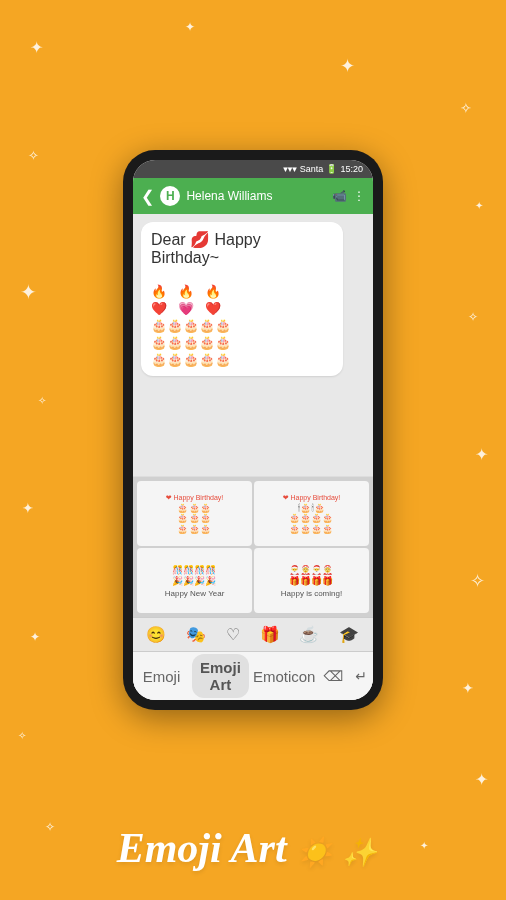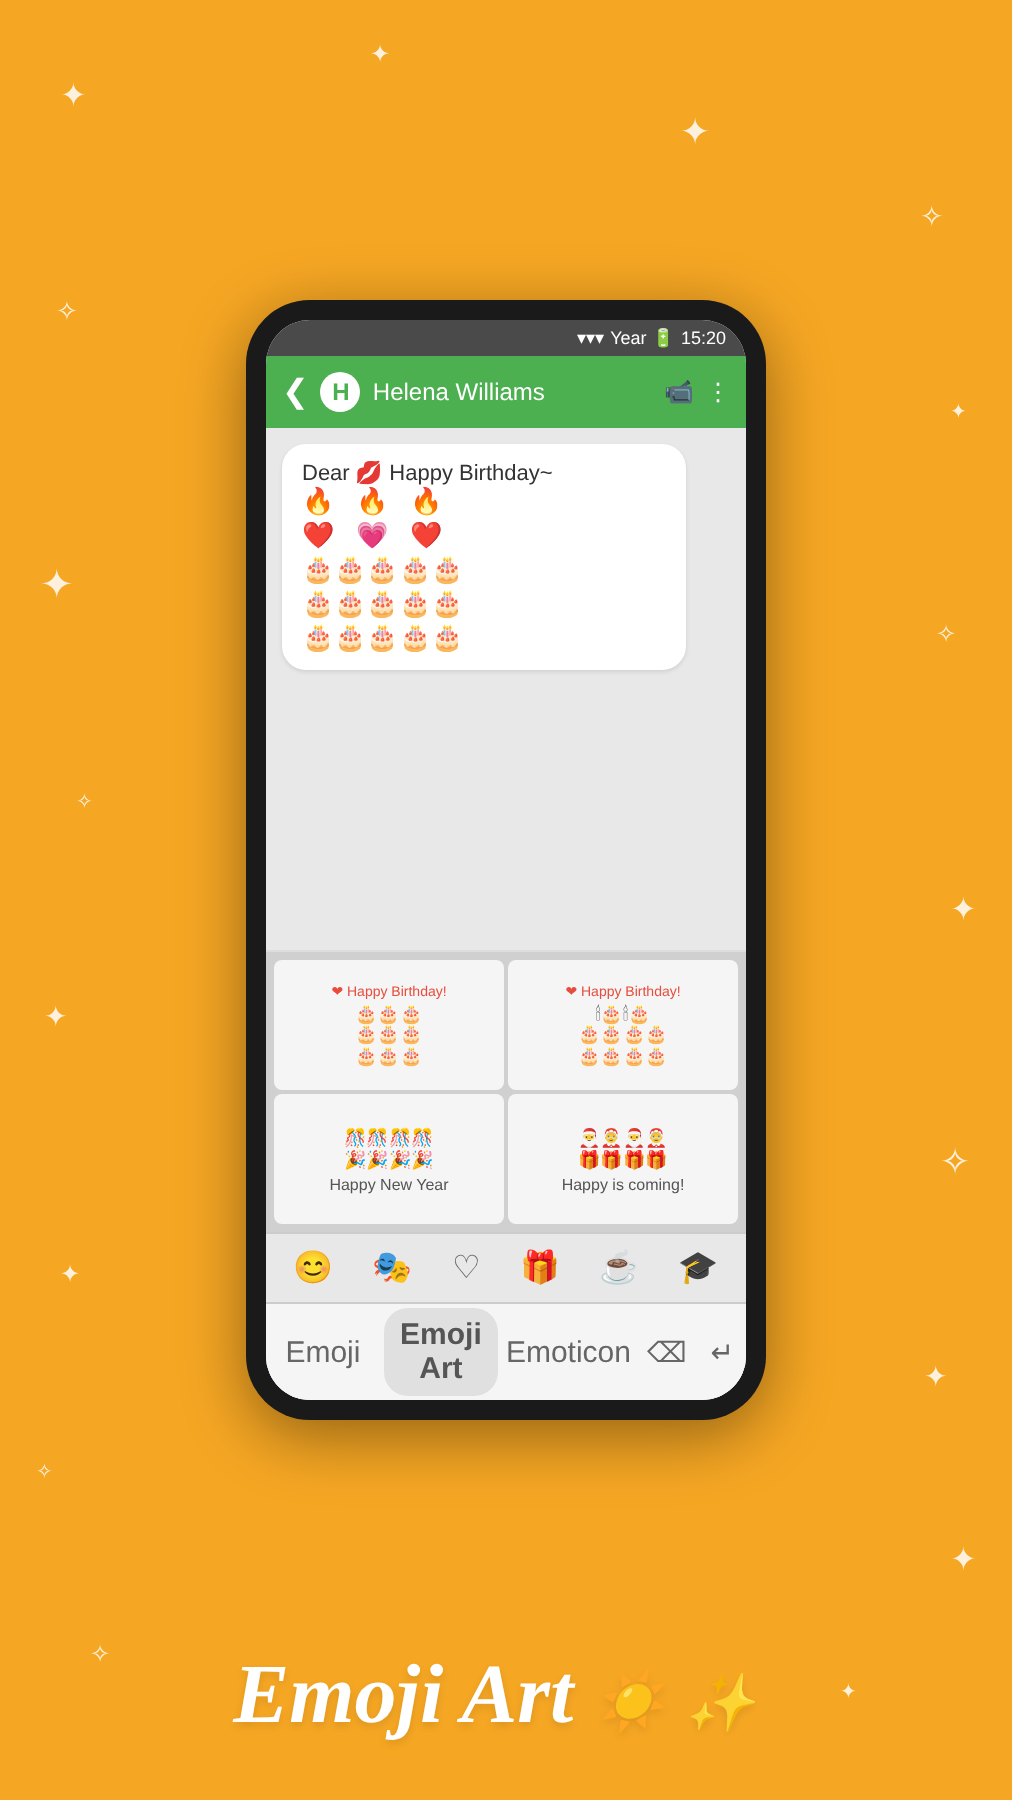--- a/index.html
+++ b/index.html
@@ -117,22 +117,22 @@
     .message-bubble {
       background: white;
       border-radius: 12px;
       padding: 8px 10px;
       max-width: 90%;
       font-size: 11px;
       box-shadow: 0 1px 2px rgba(0,0,0,0.1);
     }
 
     .message-text {
-      font-size: 11px;
-      margin-bottom: 0;
+      font-size: 16px;
+      margin-bottom: 17px;
       color: #333;
     }
 
     .emoji-art-display {
       line-height: 1.3;
       font-size: 13px;
     }
 
     
     .emoji-keyboard {
@@ -276,21 +276,21 @@
     <span class="sparkle" style="top: 820px; left: 45px; font-size: 12px;">✧</span>
     <span class="sparkle" style="top: 840px; left: 420px; font-size: 10px;">✦</span>
   </div>
 
 <div class="phone">
   <div class="phone-inner">
 
     <div class="status-bar">
       <div class="status-icons">
         <span>▾▾▾</span>
-        <span>Year</span>
+        <span>Santa</span>
         <span>🔋</span>
         <span>15:20</span>
       </div>
     </div>
 
     <div class="chat-header">
       <span class="back-btn">❮</span>
       <div class="hangouts-icon">H</div>
       <span class="name">Helena Williams</span>
       <div class="header-icons">

